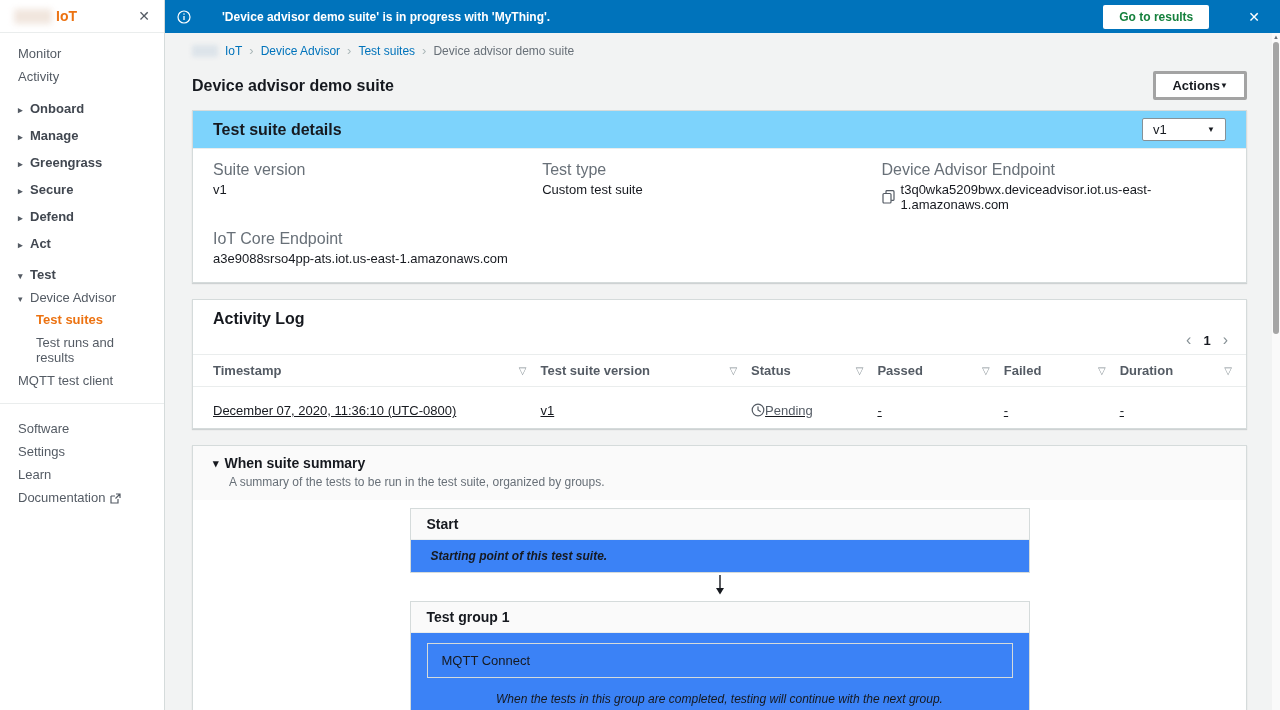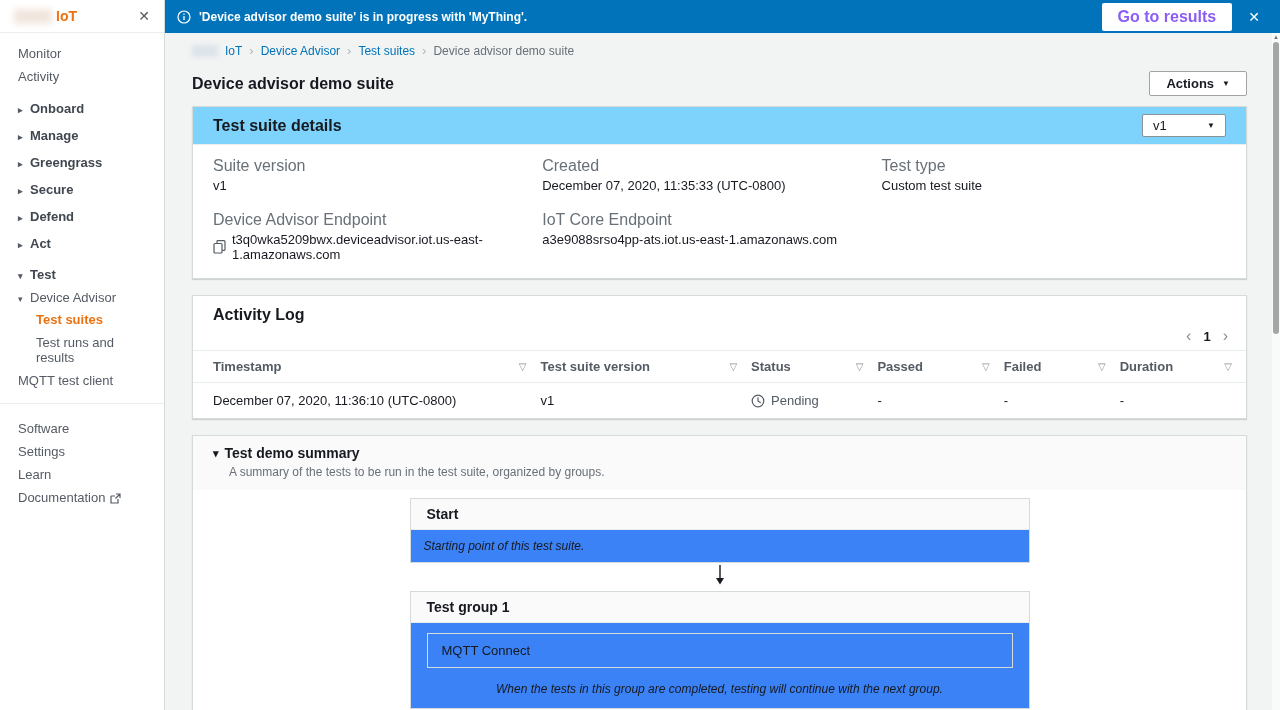--- a/index.html
+++ b/index.html
@@ -15,35 +15,35 @@
   .sb-item { padding:3px 18px; margin-bottom:2px; cursor:pointer; }
   .sb-section { padding:6px 18px; font-weight:bold; color:#414750; cursor:pointer; }
   .sb-section.tight { padding:4px 18px; }
   .caret { display:inline-block; width:12px; font-size:9px; color:#545b64; }
   .sb-sub { padding:3px 18px 3px 36px; margin-bottom:2px; cursor:pointer; }
   .sb-sub.selected { color:#ec7211; font-weight:bold; }
   .sb-divider { border-top:1px solid #eaeded; margin:12px 0 14px; }
   .ext-icon { display:inline-block; vertical-align:-2px; margin-left:5px; }
 
   
-  .banner { position:absolute; left:165px; right:0; top:0; height:33px; background:#0073bb; display:flex; align-items:center; padding:0 12px; color:#fff; z-index:4; }
+  .banner { position:absolute; left:165px; right:0; top:0; height:33px; background:#0073bb; display:flex; align-items:center; padding:0 12px; color:#fff; z-index:4;gap:23px; }
   .banner-msg { font-size:12px; font-weight:bold; margin-left:8px; }
-  .banner-btn { margin-left:auto; background:#fff; color:#8b5cf6; font-size:16px; font-weight:bold; border:0; border-radius:2px; padding:5px 16px; cursor:pointer; }
+  .banner-btn { margin-left:auto; background:#fff; color:#15803d; font-size:12px; font-weight:bold; border:0; border-radius:2px; padding:5px 16px; cursor:pointer; }
   .banner-close { color:#fff; font-size:14px; margin:0 8px 0 16px; cursor:pointer; }
 
   
   .main { position:absolute; left:165px; top:33px; right:8px; bottom:0; padding:10px 25px 0 27px; overflow:hidden; }
   .breadcrumb { font-size:12px; color:#687078; display:flex; align-items:center; gap:7px; }
   .breadcrumb a { color:#0073bb; text-decoration:none; cursor:pointer; }
   .crumb-sep { color:#aab7b8; font-size:13px; }
   .bc-blur { display:inline-block; width:26px; height:12px; background:#dde4ea; filter:blur(2px); border-radius:2px; }
 
   .title-row { display:flex; align-items:center; justify-content:space-between; margin-top:13px; margin-bottom:10px; }
   .page-title { font-size:16px; font-weight:bold; color:#16191f; }
-  .btn-secondary { background:#fff; border:1px solid #a3a3a3; border-radius:2px; color:#16191f; font-size:13px; font-weight:bold; padding:4px 16px; cursor:pointer; display:flex; align-items:center; gap:8px; }
+  .btn-secondary { background:#fff; border:3px solid #a3a3a3; border-radius:2px; color:#16191f; font-size:13px; font-weight:bold; padding:4px 16px; cursor:pointer; display:flex; align-items:center; }
   .btn-caret { font-size:8px; color:#16191f; }
 
   .card { background:#fff; border:1px solid #d5dbdb; box-shadow:0 1px 1px rgba(0,28,36,0.15); margin-bottom:16px; }
   .card-head { background:#7dd3fc; border-bottom:1px solid #eaeded; padding:7px 20px; display:flex; align-items:center; justify-content:space-between; }
   .card-title { font-size:16px; font-weight:bold; color:#16191f; }
   .select-box { background:#fff; border:1px solid #879196; border-radius:2px; font-size:13px; color:#16191f; padding:3px 10px; width:84px; display:flex; align-items:center; justify-content:space-between; cursor:pointer; }
 
   .details-body { padding:12px 20px 16px; display:grid; grid-template-columns:32.5% 33.5% 34%; row-gap:18px; }
   .field-label { font-size:16px; color:#687078; margin-bottom:3px; }
   .field-value { font-size:13px; color:#16191f; display:flex; align-items:center; gap:6px; }
@@ -51,31 +51,31 @@
   .al-head { padding:10px 20px 2px; }
   .pag-row { display:flex; justify-content:flex-end; align-items:center; gap:12px; padding:2px 18px 6px; }
   .pag-chev { color:#879196; font-size:16px; cursor:pointer; line-height:1; }
   .pag-num { color:#16191f; font-size:13px; font-weight:bold; cursor:pointer; }
 
   table.al-table { width:100%; border-collapse:collapse;border-radius:15px; }
   .al-table th { border-top:1px solid #eaeded; border-bottom:1px solid #eaeded; font-size:13px; font-weight:bold; color:#545b64; text-align:left; padding:8px 14px 8px 0; }
   .al-table th .th-inner { display:flex; align-items:center; justify-content:space-between; }
   .al-table th:first-child, .al-table td:first-child { padding-left:20px; }
   .filter-ic { color:#879196; font-size:10px; font-weight:normal; cursor:pointer; }
-  .al-table td { font-size:13px; color:#16191f; padding:10px 14px 10px 0; }
-  .status-cell { display:flex; align-items:flex-end; gap:6px; color:#545b64; }
+  .al-table td { font-size:13px; color:#16191f; padding:16px 14px 10px 0;text-decoration:underline; }
+  .status-cell { display:flex; align-items:flex-start; color:#545b64; }
 
   .sum-head { background:#fafafa; padding:9px 20px 11px; }
   .sum-title { font-size:14px; font-weight:bold; color:#16191f; display:flex; align-items:center; gap:6px; }
   .sum-desc { font-size:12px; color:#687078; margin:4px 0 0 16px; }
   .sum-body { background:#fff; padding:8px 0 14px; }
   .flow { width:620px; margin:0 auto; }
   .flow-box { border:1px solid #d5dbdb; background:#3b82f6; }
   .flow-box-head { background:#fafafa; border-bottom:1px solid #eaeded; padding:7px 16px; font-size:14px; font-weight:bold; color:#16191f; }
-  .flow-box-body { padding:9px 13px; font-size:12px; font-style:italic; color:#16191f; }
+  .flow-box-body { padding:9px 20px; font-size:12px; font-style:italic; color:#16191f;font-weight:bold; }
   .flow-arrow { text-align:center; padding:2px 0; }
   .test-item { margin:10px 16px 2px; border:1px solid #d5dbdb; padding:9px 14px; font-size:13px; color:#16191f; }
   .flow-note { text-align:center; font-size:12px; font-style:italic; color:#16191f; padding:12px 22px 12px; }
 
   
   .scrollbar { position:absolute; right:0; top:33px; width:8px; bottom:0; background:#fafafa; z-index:6; }
   .scroll-arrow { display:block; text-align:center; font-size:6px; color:#687078; line-height:8px; }
   .scroll-thumb { position:absolute; left:1px; right:1px; top:9px; height:292px; background:#a5a5a5; border-radius:3px; }
 </style>
 </head>
@@ -151,24 +151,20 @@
       <span class="card-title">Test suite details</span>
       <div class="select-box">
         <span>v1</span>
         <span class="btn-caret">▼</span>
       </div>
     </div>
     <div class="details-body">
       <div>
         <div class="field-label">Suite version</div>
         <div class="field-value">v1</div>
-      </div>
-      <div>
-        <div class="field-label">Created</div>
-        <div class="field-value">December 07, 2020, 11:35:33 (UTC-0800)</div>
       </div>
       <div>
         <div class="field-label">Test type</div>
         <div class="field-value">Custom test suite</div>
       </div>
       <div>
         <div class="field-label">Device Advisor Endpoint</div>
         <div class="field-value">
           <span style="display:flex;">
               <svg width="13" height="14" viewBox="0 0 13 14">
@@ -257,21 +253,21 @@
           <td>-</td>
         </tr>
       </tbody>
     </table>
   </div>
 
   <div class="card">
     <div class="sum-head">
       <div class="sum-title">
         <span class="btn-caret" style="font-size:11px;">▾</span>
-        <span>Test demo summary</span>
+        <span>When suite summary</span>
       </div>
       <div class="sum-desc">A summary of the tests to be run in the test suite, organized by groups.</div>
     </div>
     <div class="sum-body">
       <div class="flow">
 
         <div class="flow-box">
           <div class="flow-box-head">Start</div>
           <div class="flow-box-body">Starting point of this test suite.</div>
         </div>

